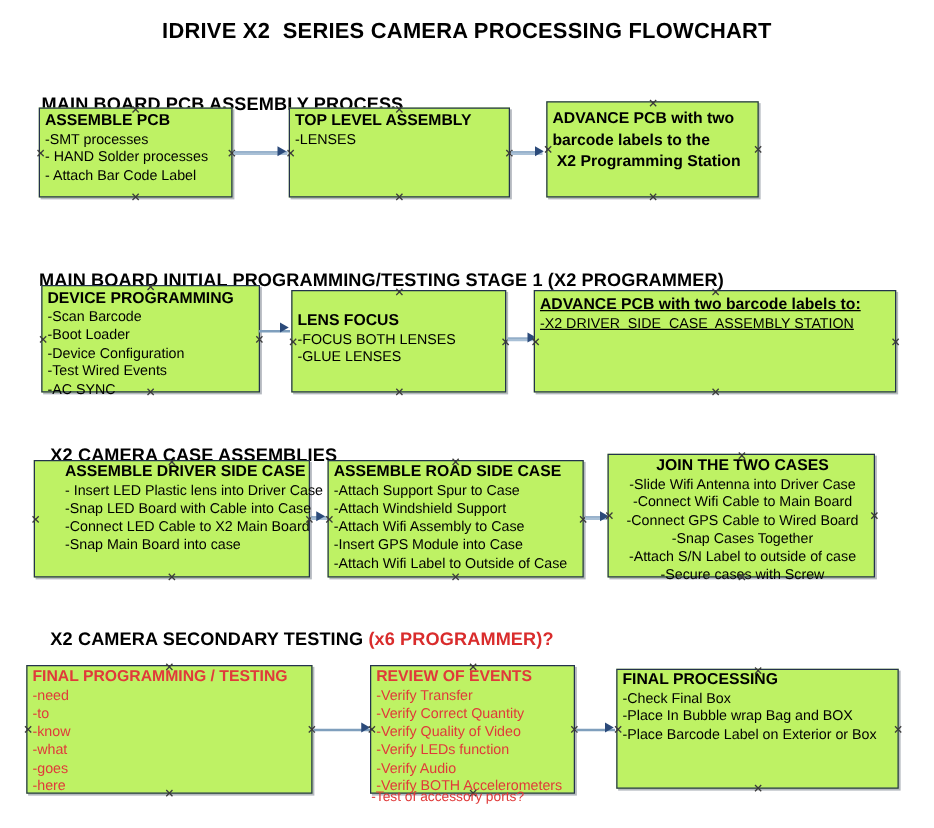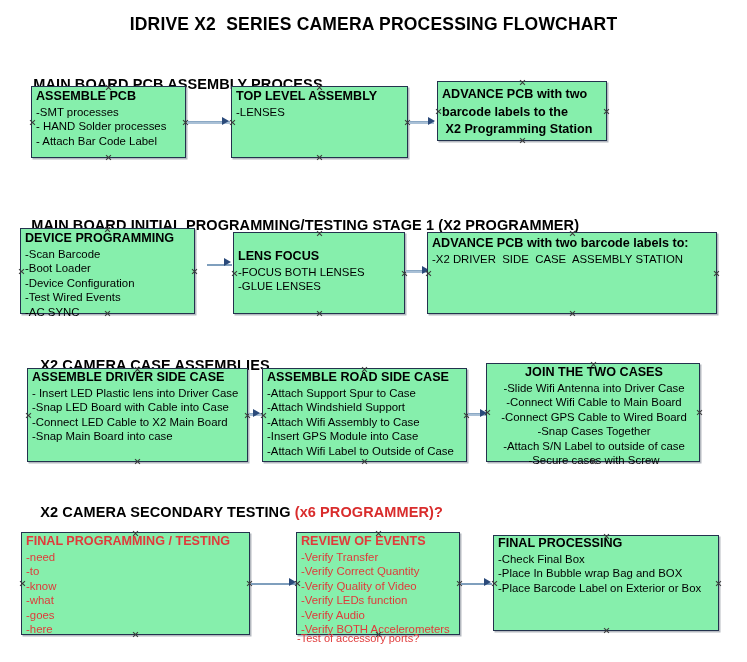--- a/index.html
+++ b/index.html
@@ -36,21 +36,21 @@
     white-space: pre;
   }
   .section-header .accent {
     color: #d92c2c;
   }
 
   
   .flow-box {
     position: absolute;
     box-sizing: border-box;
-    background: #86efac;
+    background: #bef264;
     border: 1.4px solid #23324d;
     box-shadow: 1.5px 1.5px 0 rgba(120,128,140,0.55);
     overflow: visible;
   }
   .flow-box .box-inner {
     position: absolute;
     left: 4px;
     top: 1px;
     right: 2px;
   }
@@ -158,37 +158,37 @@
   </div>
   <span class="handle" style="left:50%; top:0;"></span>
   <span class="handle" style="left:50%; top:100%;"></span>
   <span class="handle" style="left:0; top:50%;"></span>
   <span class="handle" style="left:100%; top:50%;"></span>
 </div>
 
 <div class="connector" style="left:409px; top:121px; width:25px;"></div>
 <div class="arrow-head" style="left:428px; top:117px;"></div>
 
-<div class="flow-box" style="left:437px; top:81px; width:170px; height:60px;">
+<div class="flow-box" style="left:437px; top:81px; width:170px; height:77px;">
   <div class="box-inner" style="top:4px;">
     <div class="box-title multiline">ADVANCE PCB with two
 barcode labels to the
  X2 Programming Station</div>
   </div>
   <span class="handle" style="left:50%; top:0;"></span>
   <span class="handle" style="left:50%; top:100%;"></span>
   <span class="handle" style="left:0; top:50%;"></span>
   <span class="handle" style="left:100%; top:50%;"></span>
 </div>
 
 <div class="section-header" style="left:23px; top:201px;">
   <span>MAIN BOARD INITIAL PROGRAMMING/TESTING STAGE 1 (X2 PROGRAMMER)</span>
 </div>
 
-<div class="flow-box" style="left:20px; top:228px; width:175px; height:86px;">
+<div class="flow-box" style="left:33px; top:228px; width:175px; height:86px;">
   <div class="box-inner" style="top:2px;">
     <div class="box-title">DEVICE PROGRAMMING</div>
     <div class="box-line">-Scan Barcode</div>
     <div class="box-line">-Boot Loader</div>
     <div class="box-line">-Device Configuration</div>
     <div class="box-line">-Test Wired Events</div>
     <div class="box-line">-AC SYNC</div>
   </div>
   <span class="handle" style="left:50%; top:0;"></span>
   <span class="handle" style="left:50%; top:100%;"></span>
@@ -208,36 +208,36 @@
   <span class="handle" style="left:50%; top:0;"></span>
   <span class="handle" style="left:50%; top:100%;"></span>
   <span class="handle" style="left:0; top:50%;"></span>
   <span class="handle" style="left:100%; top:50%;"></span>
 </div>
 
 <div class="connector" style="left:406px; top:270px; width:22px;"></div>
 <div class="arrow-head" style="left:422px; top:266px;"></div>
 
 <div class="flow-box" style="left:427px; top:232px; width:290px; height:82px;">
-  <div class="box-inner" style="top:3px;">
+  <div class="box-inner" style="top:3px;text-decoration:underline;">
     <div class="box-title">ADVANCE PCB with two barcode labels to:</div>
     <div class="box-line">-X2 DRIVER  SIDE  CASE  ASSEMBLY STATION</div>
   </div>
   <span class="handle" style="left:50%; top:0;"></span>
   <span class="handle" style="left:50%; top:100%;"></span>
   <span class="handle" style="left:0; top:50%;"></span>
   <span class="handle" style="left:100%; top:50%;"></span>
 </div>
 
 <div class="section-header" style="left:32px; top:341px;">
   <span>X2 CAMERA CASE ASSEMBLIES</span>
 </div>
 
 <div class="flow-box" style="left:27px; top:368px; width:221px; height:94px;">
-  <div class="box-inner" style="top:1px;">
+  <div class="box-inner" style="top:1px;margin-left:20px;">
     <div class="box-title">ASSEMBLE DRIVER SIDE CASE</div>
     <div class="box-line">- Insert LED Plastic lens into Driver Case</div>
     <div class="box-line">-Snap LED Board with Cable into Case</div>
     <div class="box-line">-Connect LED Cable to X2 Main Board</div>
     <div class="box-line">-Snap Main Board into case</div>
   </div>
   <span class="handle" style="left:50%; top:0;"></span>
   <span class="handle" style="left:50%; top:100%;"></span>
   <span class="handle" style="left:0; top:50%;"></span>
   <span class="handle" style="left:100%; top:50%;"></span>

